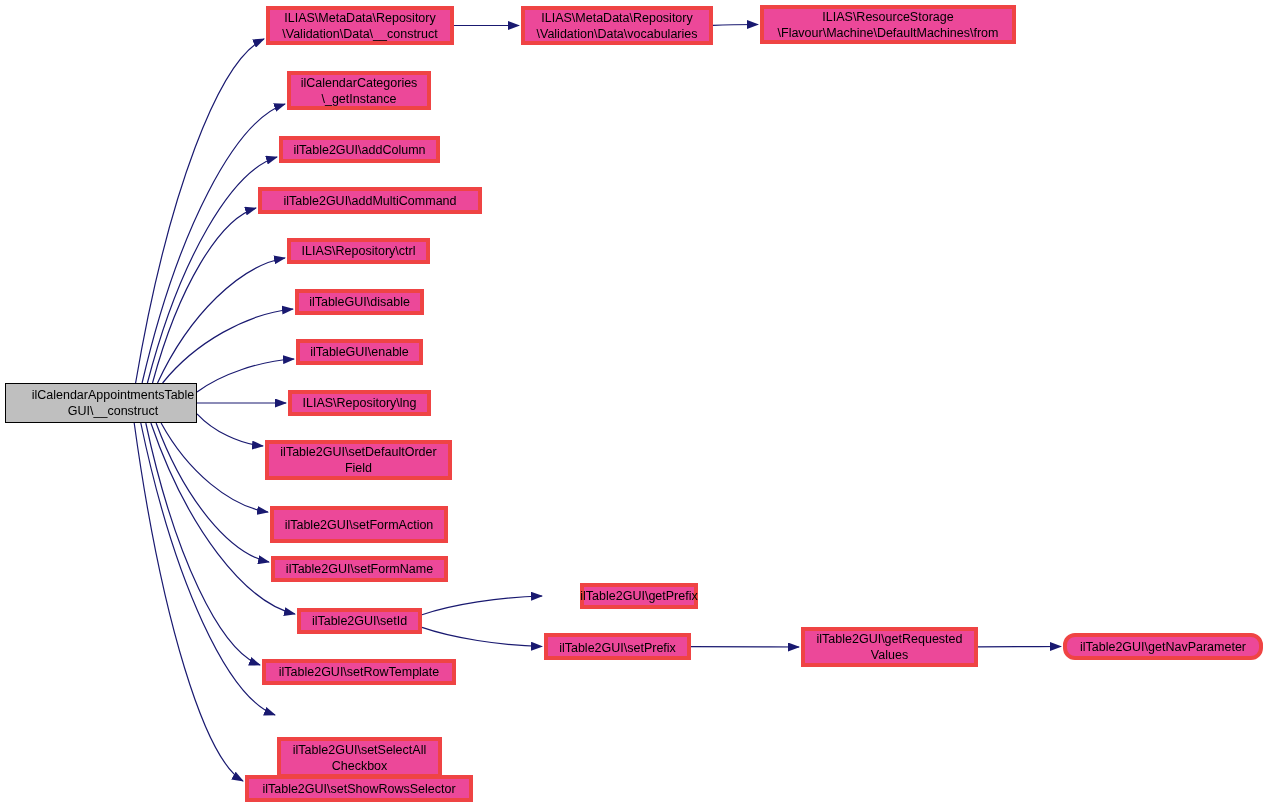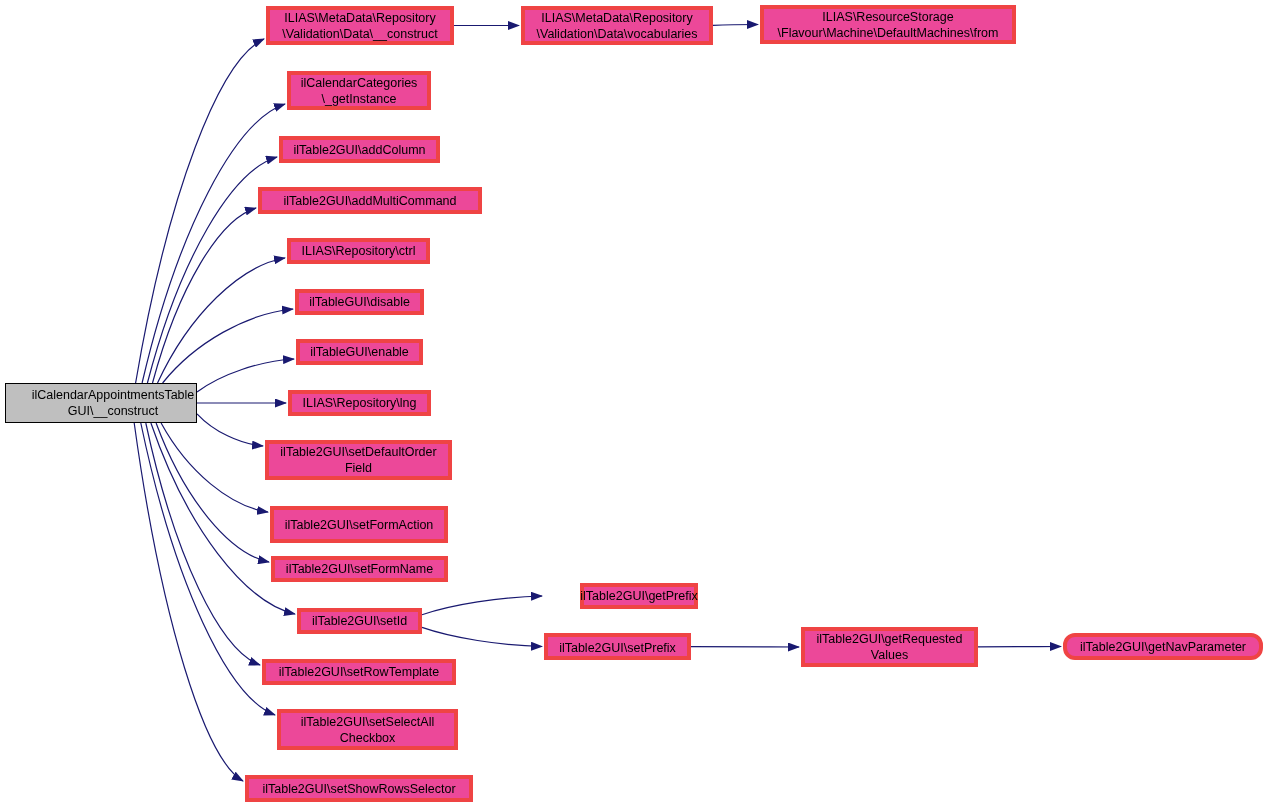--- a/index.html
+++ b/index.html
@@ -117,21 +117,21 @@
       </div>
       <div class="node" style="left: 271px; top: 556px; width: 177px; height: 26px;">
         <span class="line">ilTable2GUI\setFormName</span>
       </div>
       <div class="node" style="left: 297px; top: 608px; width: 125px; height: 26px;">
         <span class="line">ilTable2GUI\setId</span>
       </div>
       <div class="node" style="left: 262px; top: 659px; width: 194px; height: 26px;">
         <span class="line">ilTable2GUI\setRowTemplate</span>
       </div>
-      <div class="node" style="left: 277px; top: 709px; width: 181px; height: 41px;">
+      <div class="node" style="left: 277px; top: 737px; width: 165px; height: 41px;">
         <span class="line">ilTable2GUI\setSelectAll</span>
         <span class="line">Checkbox</span>
       </div>
       <div class="node" style="left: 245px; top: 775px; width: 228px; height: 27px;">
         <span class="line">ilTable2GUI\setShowRowsSelector</span>
       </div>
       <div class="node" style="left: 544px; top: 583px; width: 118px; height: 26px; margin-left: 36px;">
         <span class="line">ilTable2GUI\getPrefix</span>
       </div>
       <div class="node" style="left: 544px; top: 633px; width: 147px; height: 27px; justify-content: flex-end;">

